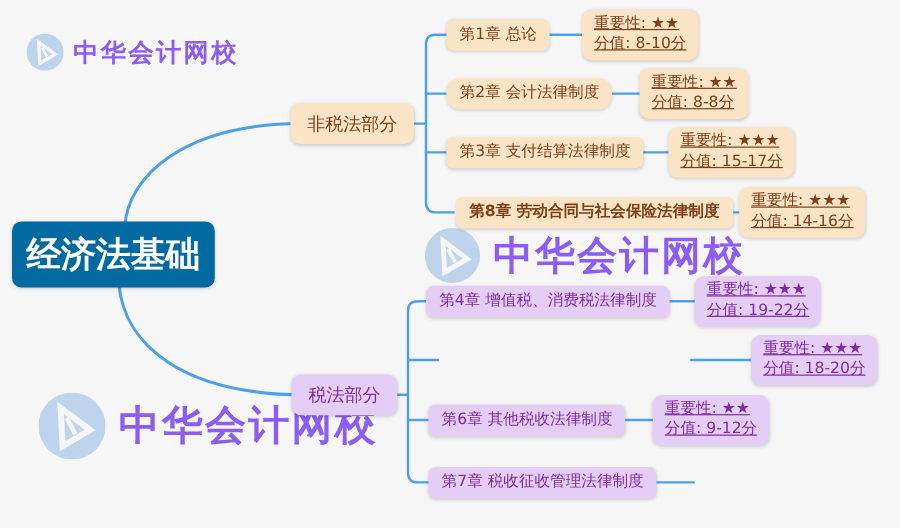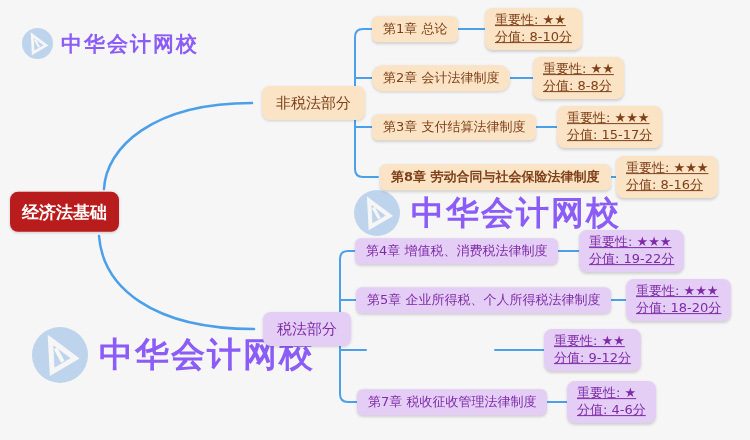--- a/index.html
+++ b/index.html
@@ -22,25 +22,25 @@
   .node{
     position:absolute;white-space:nowrap;z-index:3;
     transform:translateY(-50%);
     border-radius:7px;
     box-shadow:0 1px 3px rgba(0,0,0,.16);
   }
   .peach{background:#fbe3c6;color:#7d4018;}
   .purple{background:#e4cef6;color:#7e2ba5;}
   .root-node{
     left:10px;top:212px;
-    background:#b91c1c;color:#ffffff;
-    font-size:17px;font-weight:bold;line-height:1.2;
+    background:#0369a1;color:#ffffff;
+    font-size:29px;font-weight:bold;line-height:1.2;
     padding:10px 12px;border-radius:8px;
   }
-  .branch-label{font-size:15px;line-height:1.2;padding:8px 14px;border-radius:8px;margin-left:20px;}
+  .branch-label{font-size:15px;line-height:1.2;padding:8px 14px;border-radius:8px;}
   .chapter{font-size:13px;line-height:1.2;padding:5px 11px;border-radius:6px;}
   .imp{font-size:13px;line-height:1.3;padding:4px 10px;border-radius:8px;text-decoration:underline;}
   .imp div{white-space:nowrap;}
 </style>
 </head>
 <body>
 
 <div id="stage">
 
   <div class="wm wm1">
@@ -113,39 +113,35 @@
 
   <div class="node chapter peach" style="left:372px;top:127px;">第3章 支付结算法律制度</div>
   <div class="node imp peach" style="left:557px;top:127px;">
     <div>重要性: ★★★</div>
     <div>分值: 15-17分</div>
   </div>
 
   <div class="node chapter peach" style="left:380px;top:177px;font-weight:bold;">第8章 劳动合同与社会保险法律制度</div>
   <div class="node imp peach" style="left:616px;top:177px;">
     <div>重要性: ★★★</div>
-    <div>分值: 8-16分</div>
+    <div>分值: 14-16分</div>
   </div>
 
   <div class="node chapter purple" style="left:355px;top:251px;">第4章 增值税、消费税法律制度</div>
   <div class="node imp purple" style="left:579px;top:251px;">
     <div>重要性: ★★★</div>
     <div>分值: 19-22分</div>
   </div>
 
-  <div class="node chapter purple" style="left:356px;top:300px;">第5章 企业所得税、个人所得税法律制度</div>
   <div class="node imp purple" style="left:626px;top:300px;">
     <div>重要性: ★★★</div>
     <div>分值: 18-20分</div>
   </div>
 
+  <div class="node chapter purple" style="left:357px;top:350px;">第6章 其他税收法律制度</div>
   <div class="node imp purple" style="left:544px;top:350px;">
     <div>重要性: ★★</div>
     <div>分值: 9-12分</div>
   </div>
 
   <div class="node chapter purple" style="left:357px;top:402px;">第7章 税收征收管理法律制度</div>
-  <div class="node imp purple" style="left:567px;top:402px;">
-    <div>重要性: ★</div>
-    <div>分值: 4-6分</div>
-  </div>
 
 </div>
 
 </body></html>

